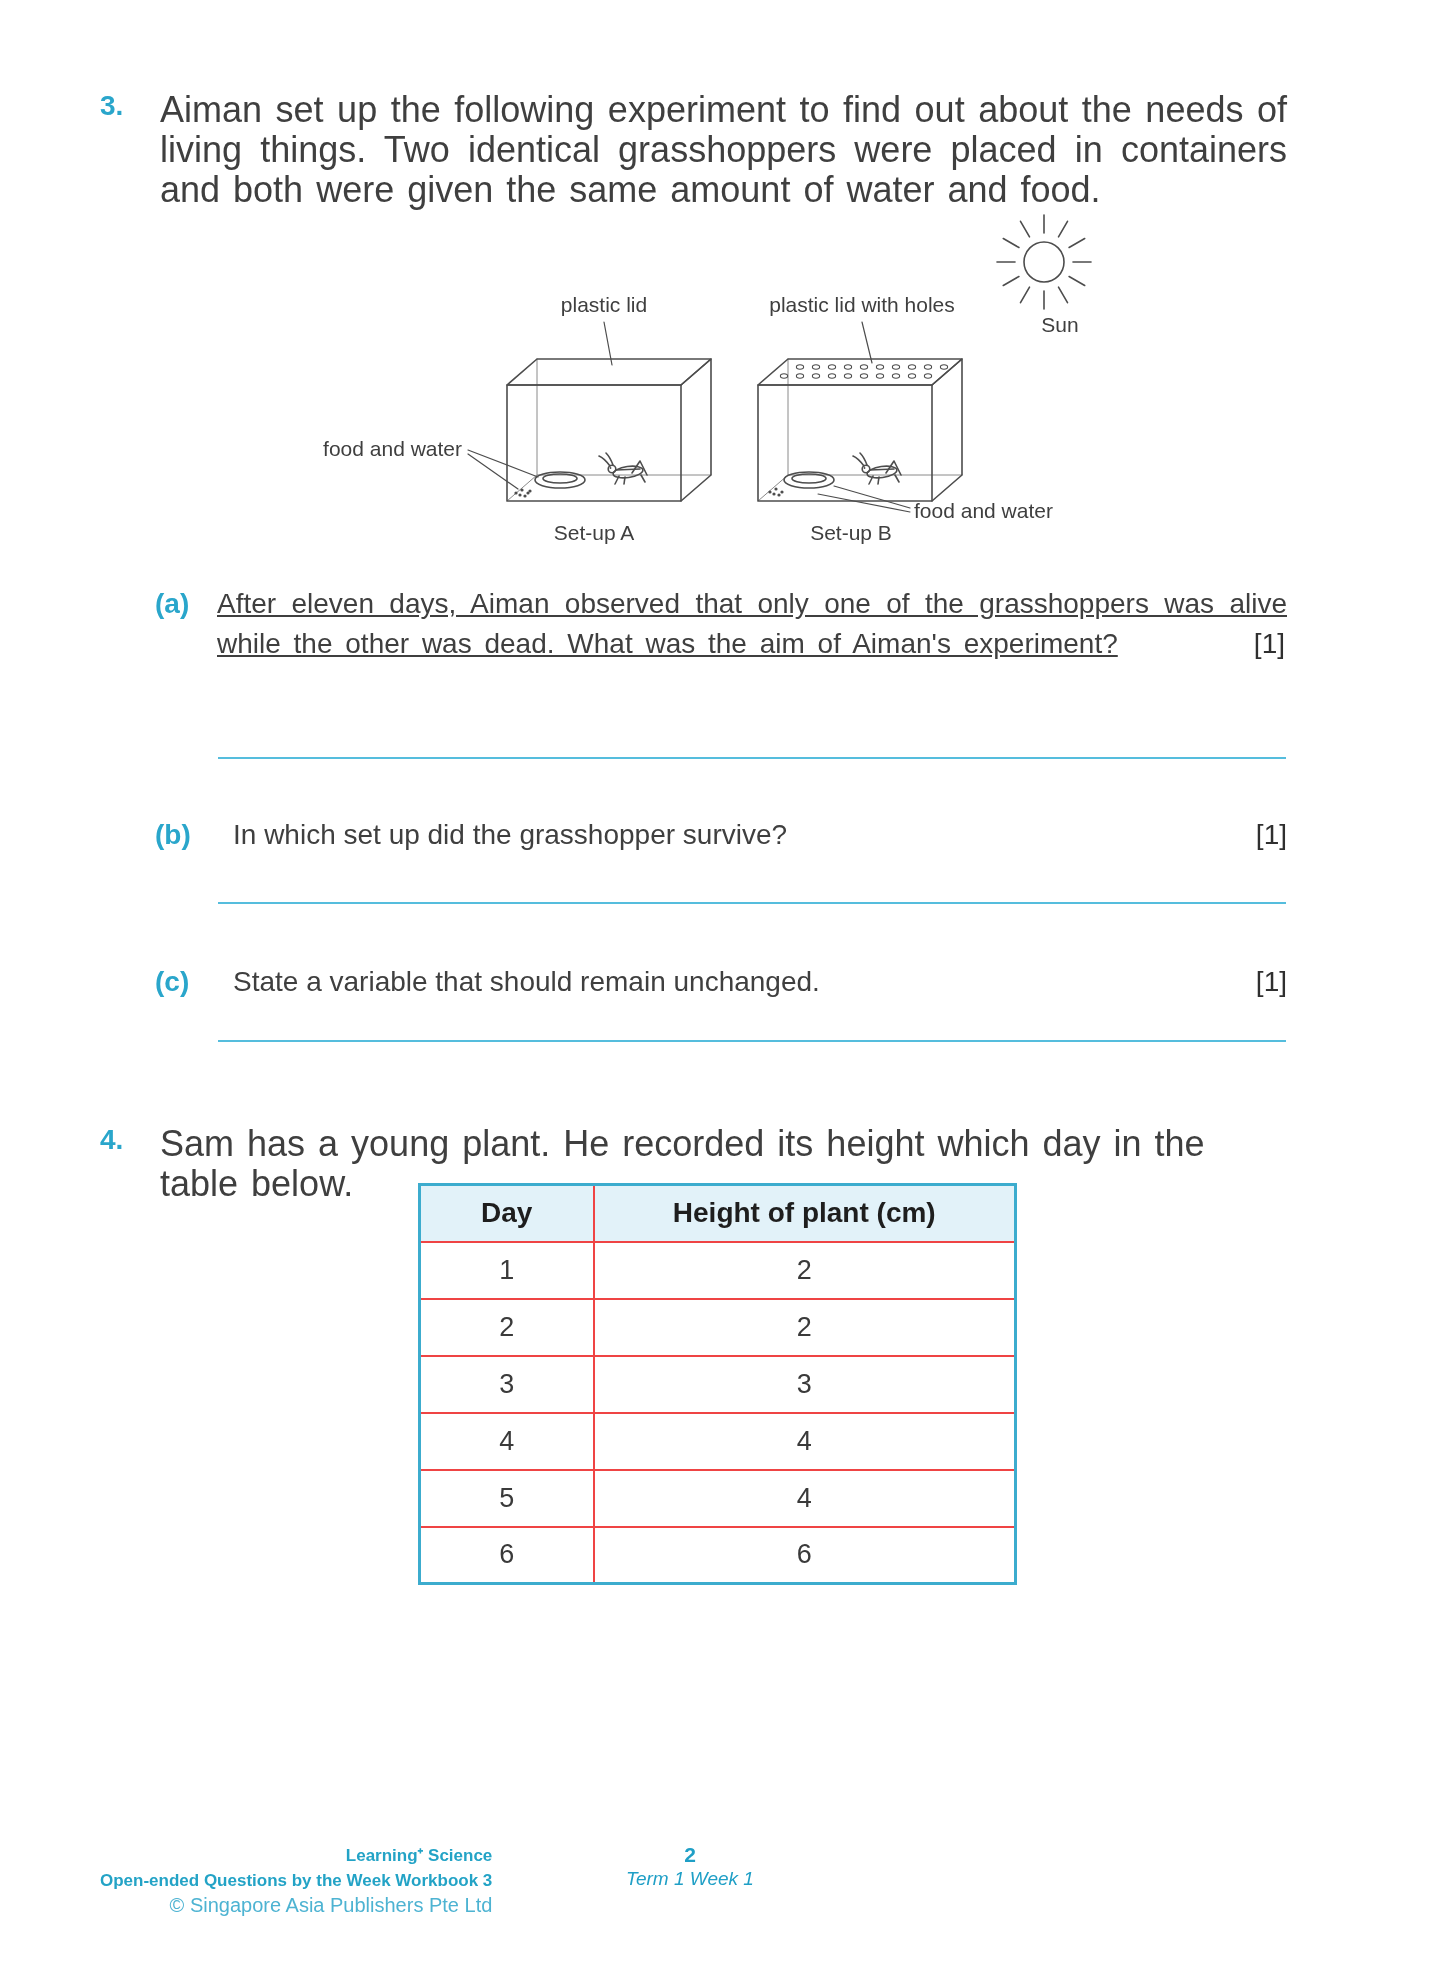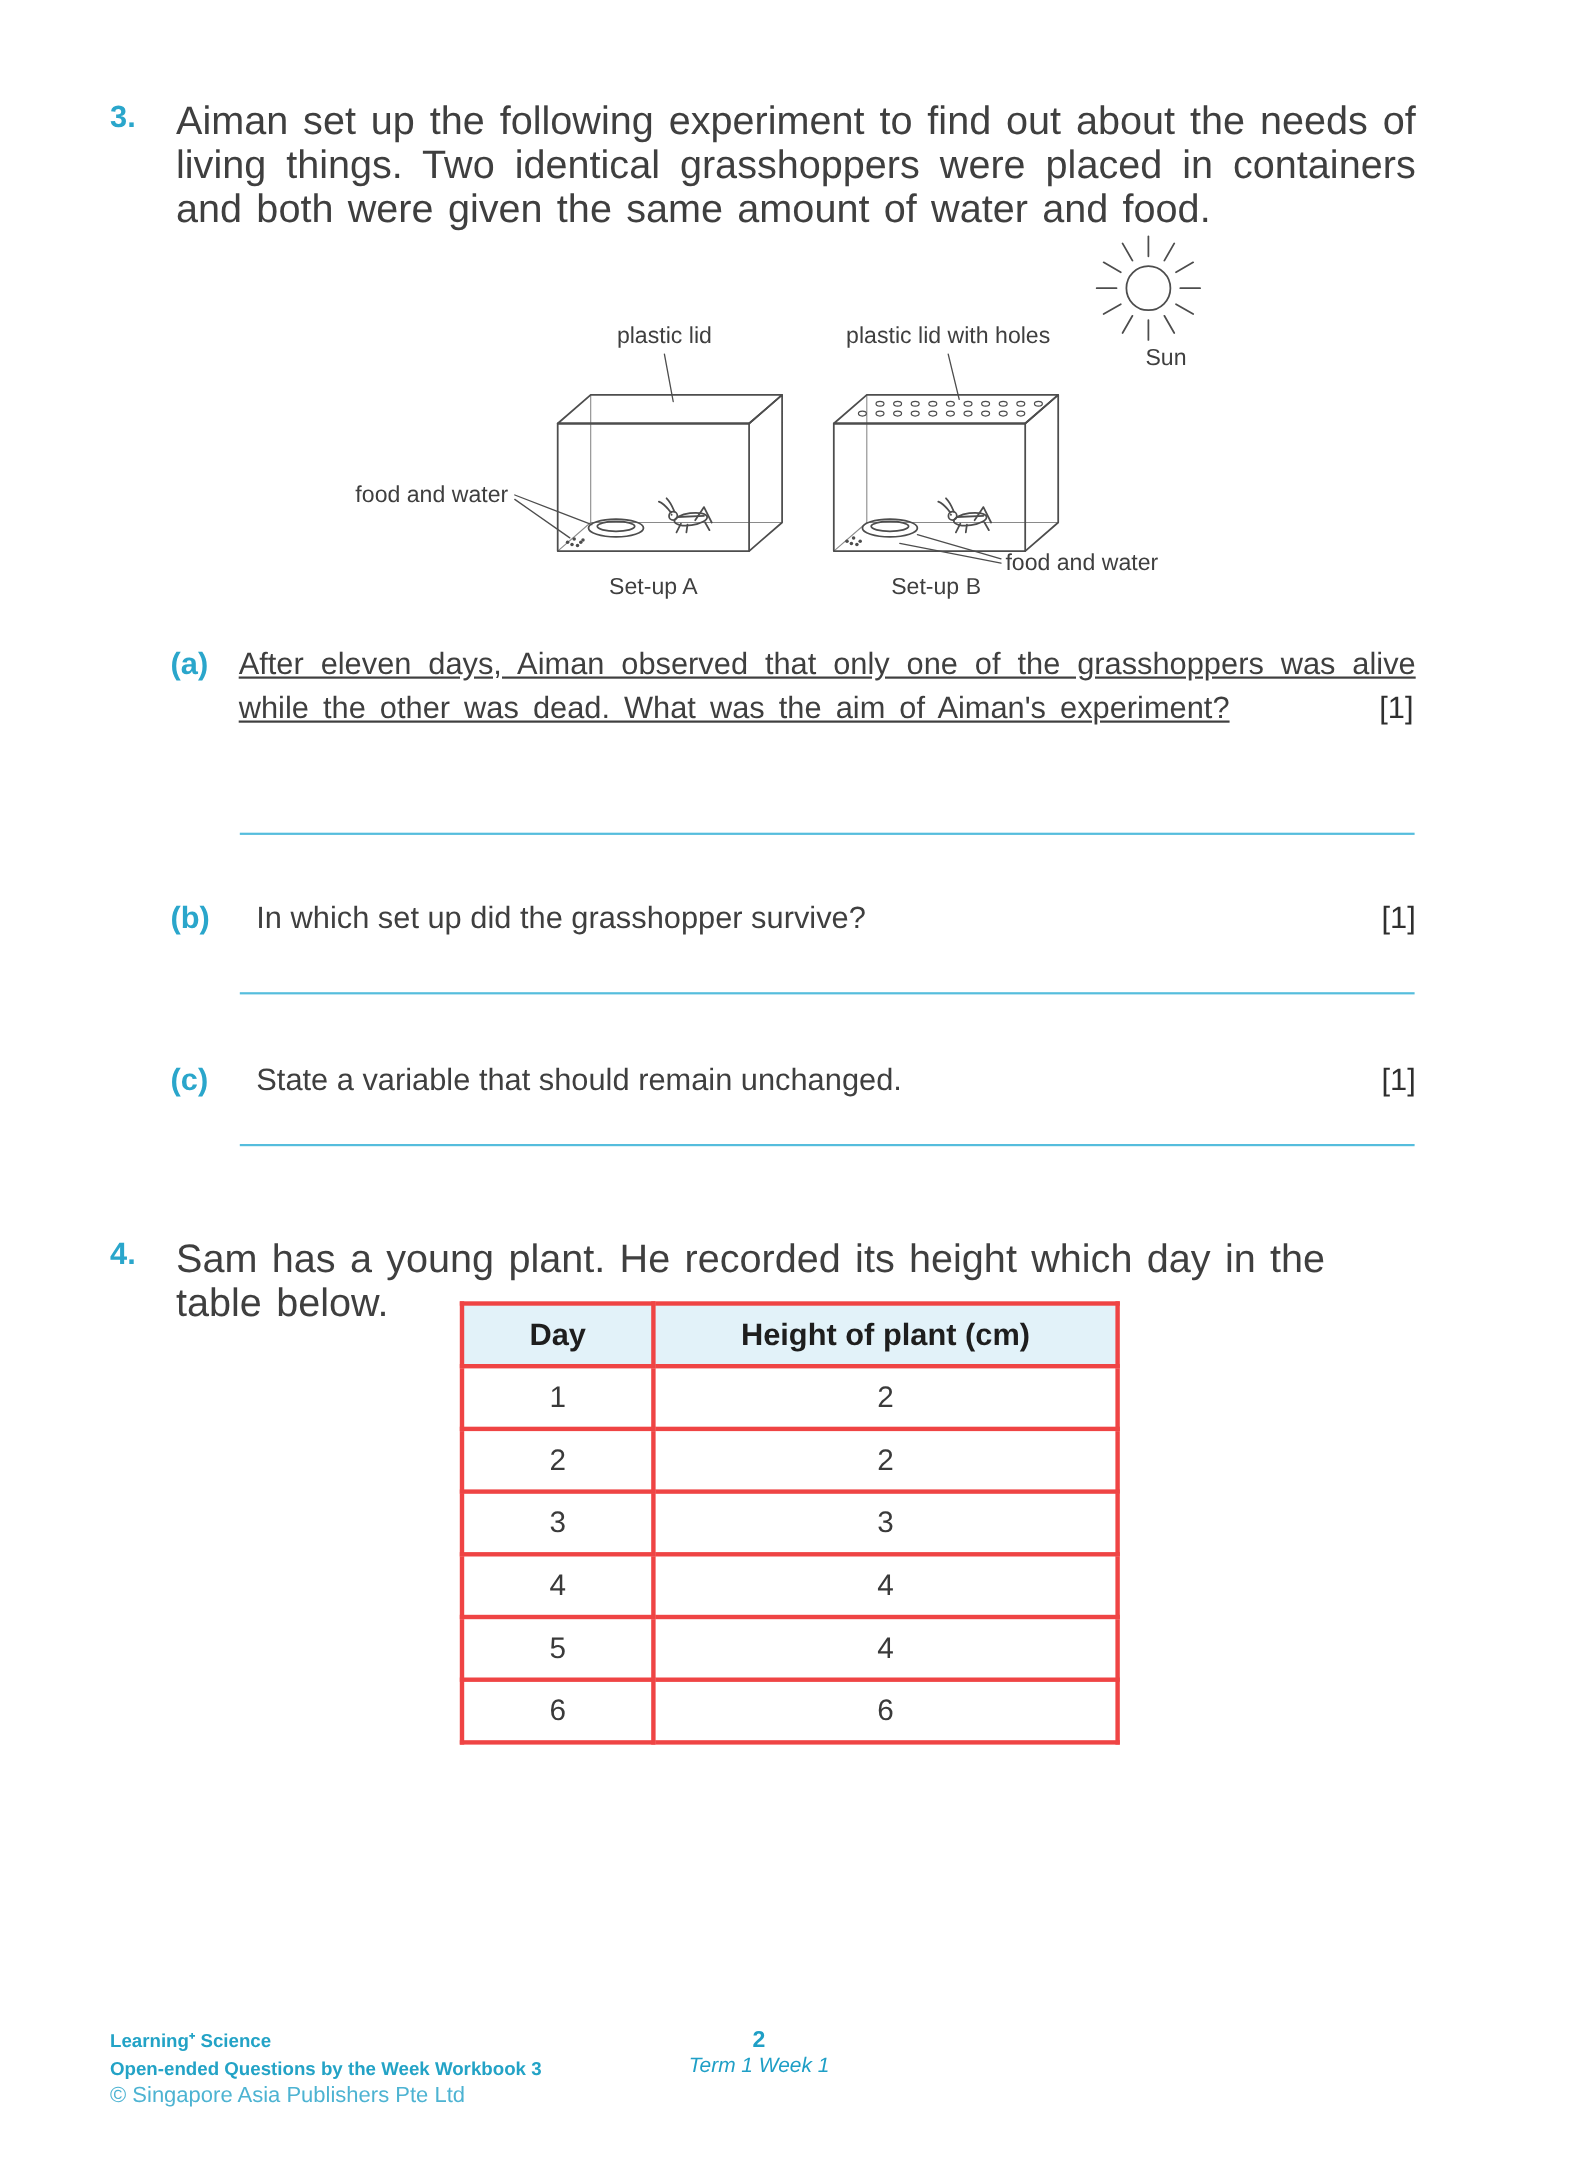--- a/index.html
+++ b/index.html
@@ -61,39 +61,39 @@
 
   .q3-head { left:100px; top:90px; width:1187px; }
   .q4-head { left:100px; top:1124px; width:1187px; }
 
   table.plant-table {
     position:absolute; left:418px; top:1183px;
     border-collapse:collapse;
     border:3px solid #3cacce;
   }
   .plant-table th, .plant-table td {
-    border:4px solid #ef4444;
+    border:2px solid #ef4444;
     text-align:center; vertical-align:middle;
   }
   .plant-table th {
     background:#e2f2f9;
     font-size:28px; font-weight:bold; color:#1e1e1e;
     height:57px;
   }
   .plant-table td {
     font-size:27px; color:#3a3a3a;
     height:57px; background:#ffffff;
   }
   .col-day { width:174px; }
   .col-height { width:422px; }
 
   .footer-left {
     position:absolute; left:100px; top:1843px;
     font-size:17px; line-height:25px;
-    color:#23a3c6; font-weight:bold;
+    color:#23a3c6; font-weight:bold;text-align:right;
   }
   .footer-left .copyright { font-weight:normal; font-size:20px; color:#4db3d2; }
   .footer-center {
     position:absolute; left:590px; top:1843px; width:200px;
     text-align:center; color:#1f9fc6;
   }
   .footer-center .page-number { font-size:21px; font-weight:bold; }
   .footer-center .term-week { font-size:19px; font-style:italic; margin-top:1px; }
 </style>
 </head>

